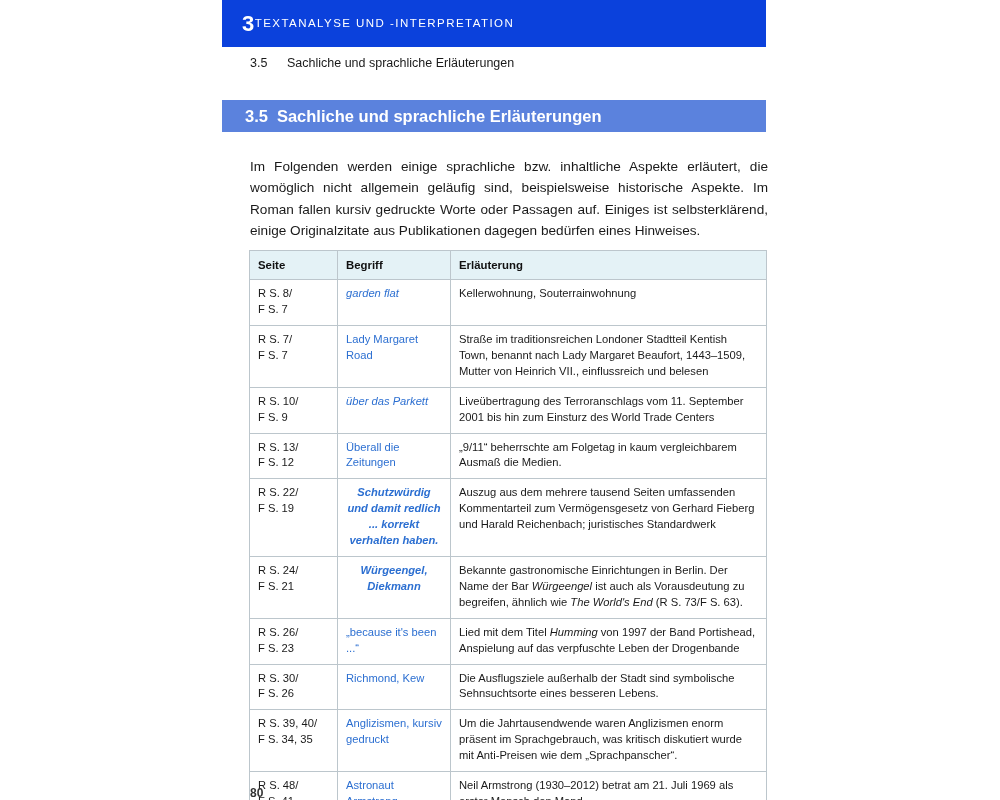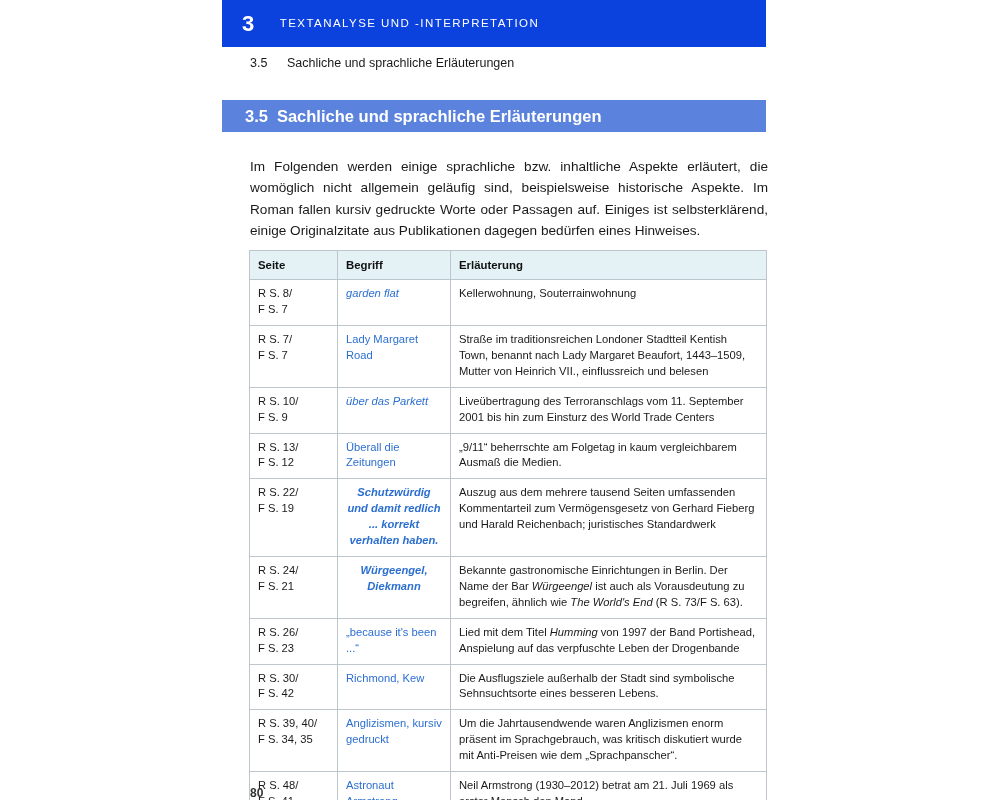--- a/index.html
+++ b/index.html
@@ -40,21 +40,20 @@
     font-size: 22px;
     font-weight: bold;
     margin-left: 20px;
     letter-spacing: 0.5px;
     line-height: 1;
   }
   .chapter-title {
     color: #ffffff;
     font-size: 11.5px;
     letter-spacing: 1.45px;
-    margin-left: 25px;
     line-height: 1;
   }
 
   
   .breadcrumb {
     position: absolute;
     left: 250px;
     top: 56px;
     font-size: 12.5px;
     color: #1a1a1a;
@@ -243,21 +242,21 @@
           <td class="cell-erl">Bekannte gastronomische Einrichtungen in Berlin. Der Name der Bar <i>Würgeengel</i> ist auch als Vorausdeutung zu begreifen, ähnlich wie <i>The World's End</i> (R S. 73/F S. 63).</td>
         </tr>
         <tr>
           <td class="cell-seite">R S. 26/
 F S. 23</td>
           <td class="cell-begriff b">„because it's been ...“</td>
           <td class="cell-erl">Lied mit dem Titel <i>Humming</i> von 1997 der Band Portishead, Anspielung auf das verpfuschte Leben der Drogenbande</td>
         </tr>
         <tr>
           <td class="cell-seite">R S. 30/
-F S. 42</td>
+F S. 26</td>
           <td class="cell-begriff b">Richmond, Kew</td>
           <td class="cell-erl">Die Ausflugsziele außerhalb der Stadt sind symbolische Sehnsuchtsorte eines besseren Lebens.</td>
         </tr>
         <tr>
           <td class="cell-seite">R S. 39, 40/
 F S. 34, 35</td>
           <td class="cell-begriff b">Anglizismen, kursiv gedruckt</td>
           <td class="cell-erl">Um die Jahrtausendwende waren Anglizismen enorm präsent im Sprachgebrauch, was kritisch diskutiert wurde mit Anti-Preisen wie dem „Sprachpanscher“.</td>
         </tr>
         <tr>

